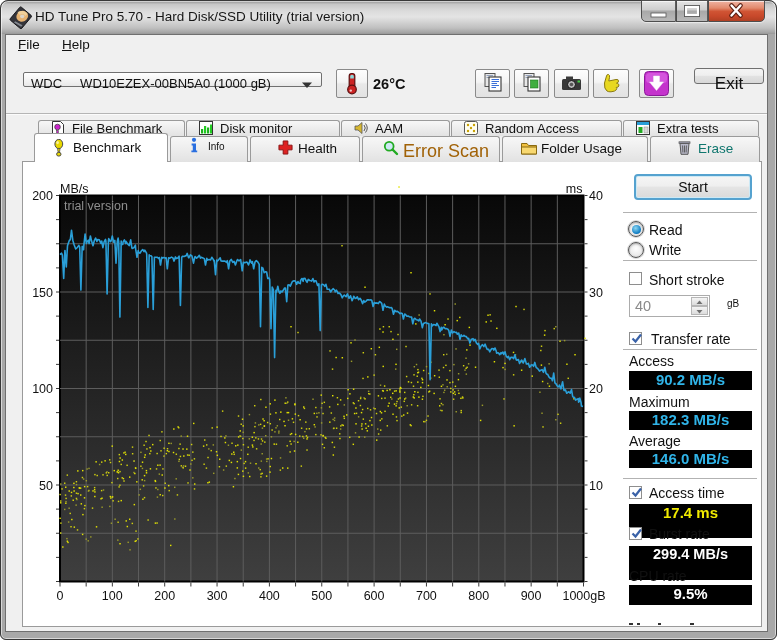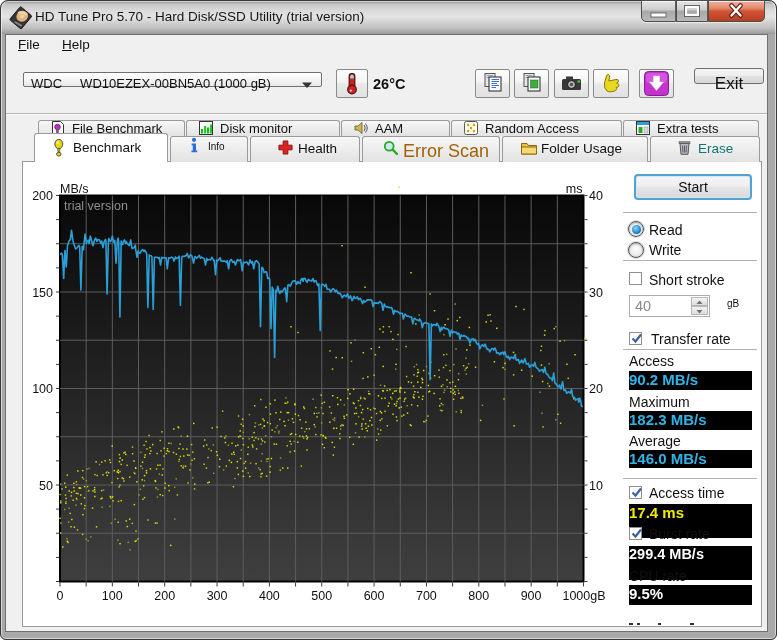--- a/index.html
+++ b/index.html
@@ -50,21 +50,21 @@
 #page{position:absolute;left:22px;top:161px;width:740px;height:466px;background:#fff;
   border:1px solid #9a9a9a}
 
 .rsep{position:absolute;left:623px;width:134px;height:1px;background:#b2b2b2}
 #startbtn{position:absolute;left:634px;top:174px;width:118px;height:26px;border-radius:4px;
   border:2px solid #55a2cf;box-shadow:inset 0 0 0 1px #cde9f5;
   background:linear-gradient(180deg,#f5f5f5 0%,#efefef 45%,#e4e4e4 52%,#dadada 100%);
   text-align:center;font-size:14px;color:#111;line-height:22px}
 .rlabel{position:absolute;font-size:14px;color:#111}
 .blackbox{position:absolute;left:629px;width:123px;background:#000;color:#fff;
-  font-size:15px;font-weight:bold;}
+  font-size:15px;font-weight:bold;text-align:center}
 .cb{position:absolute;left:629px;width:13px;height:13px;background:#fff;border:1px solid #8e8e8e}
 .cb svg{position:absolute;left:-1px;top:-2px}
 .radio{position:absolute;left:628px;width:16px;height:16px;border-radius:50%;
   background:radial-gradient(circle at 50% 40%,#fefefe 0%,#ededed 55%,#d0d0d0 100%);
   border:1.6px solid #555;box-shadow:inset 0 1px 2px rgba(0,0,0,.3), 0 0 0 1px #d8d8d8}
 #spin{position:absolute;left:629px;top:295px;width:81px;height:22px;border:1px solid #acacac;background:#fff}
 #spin .val{position:absolute;left:5px;top:2px;font-size:14.5px;color:#8a8a8a}
 #spin .btns{position:absolute;right:1px;top:1px;width:17px;height:18px}
 #spin .sb{position:absolute;left:0;width:17px;height:9px;border:1px solid #b6b6b6;
   background:linear-gradient(180deg,#f4f4f4,#dcdcdc)}

